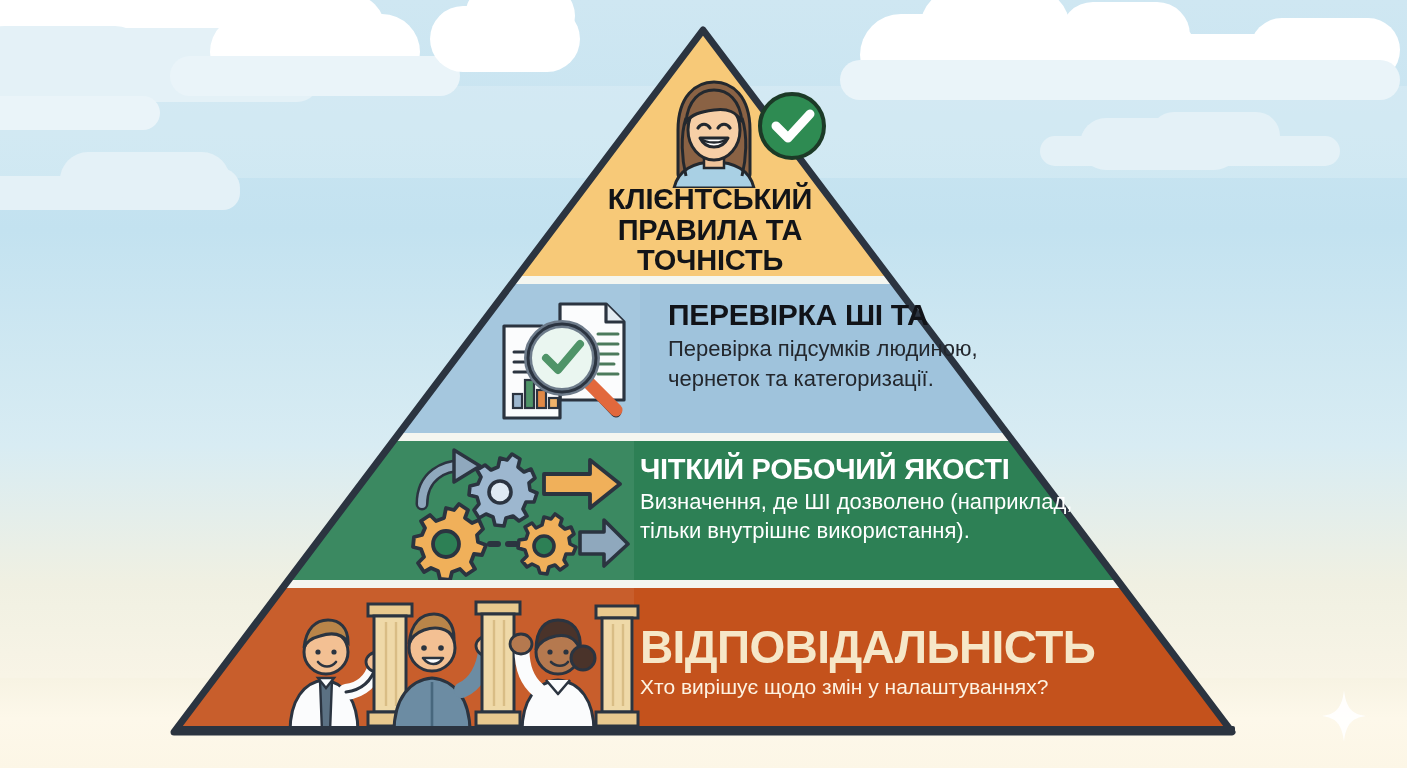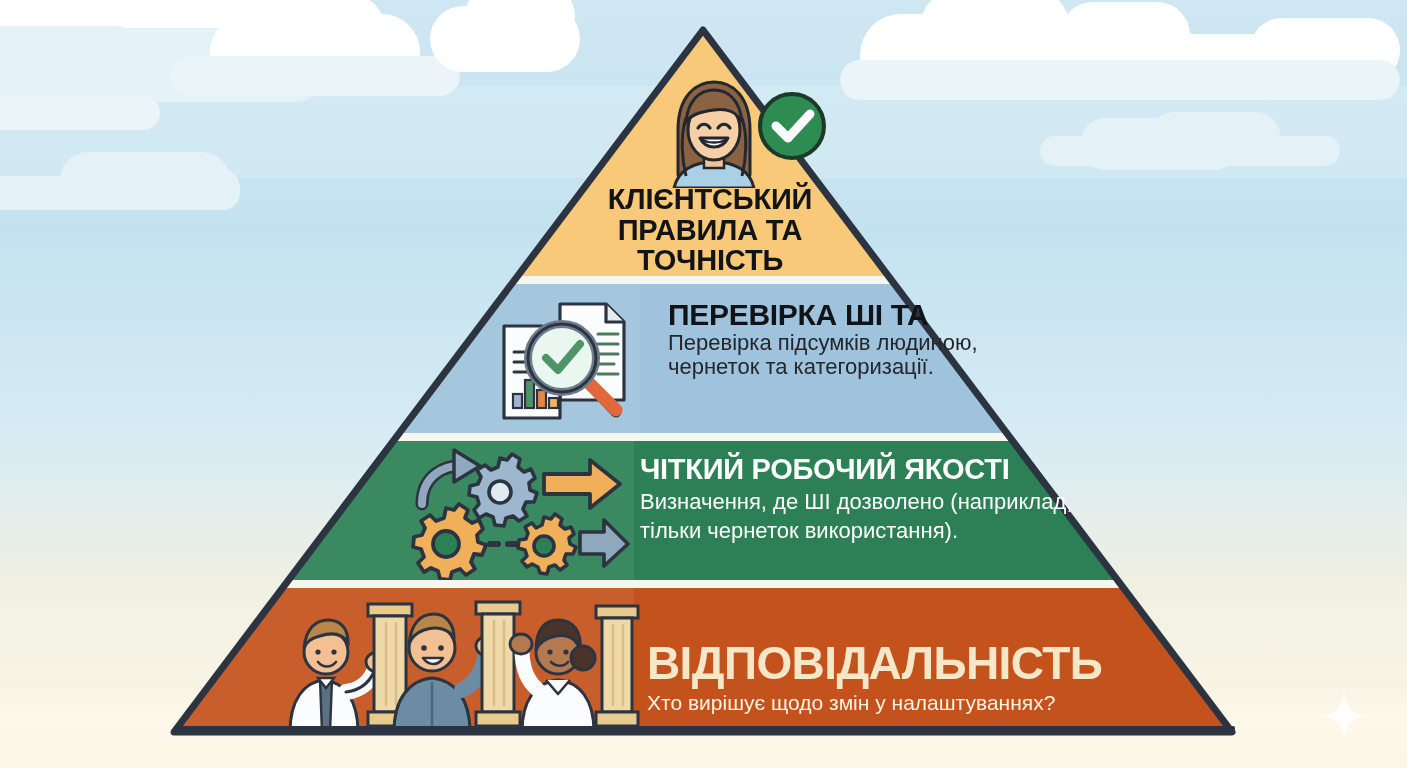--- a/index.html
+++ b/index.html
@@ -73,30 +73,30 @@
   #t1-text {
     position:absolute; top:184px; left:560px; width:300px;
     text-align:center; color:#121418;
     font-size:29px; font-weight:bold; line-height:1.06;
     letter-spacing:-0.2px;
   }
   #t2-text {
     position:absolute; top:300px; left:668px; width:470px; color:#121418;
   }
   #t2-text .t-title { font-size:30px; color:#111318; }
-  #t2-text .t-sub { font-size:22px; color:#23272d; }
+  #t2-text .t-sub { font-size:22px; margin-top:6px; color:#23272d; }
 
   #t3-text {
     position:absolute; top:455px; left:640px; width:500px; color:#ffffff;
   }
   #t3-text .t-title { font-size:29px; }
   #t3-text .t-sub { font-size:22px; margin-top:5px; }
 
   #t4-text {
-    position:absolute; top:640px; left:640px; width:520px;margin-left:7px;
+    position:absolute; top:624px; left:640px; width:520px;
   }
   #t4-text .t-title { font-size:46px; color:#f6e7c8; letter-spacing:-0.6px; }
   #t4-text .t-sub { font-size:21px; margin-top:4px; color:#fdf3e2; }
 
   
   .icon-box { position:absolute; }
   #icon-avatar { left:644px; top:78px;  width:186px; height:110px; }
   #icon-docs   { left:484px; top:296px; width:160px; height:134px; }
   #icon-gears  { left:404px; top:446px; width:226px; height:134px; }
   #icon-people { left:276px; top:596px; width:364px; height:136px; }
@@ -353,21 +353,21 @@
 
   <div id="t2-text">
     <div class="t-title">ПЕРЕВІРКА ШІ ТА</div>
     <div class="t-sub">Перевірка підсумків людиною,</div>
     <div class="t-sub">чернеток та категоризації.</div>
   </div>
 
   <div id="t3-text">
     <div class="t-title">ЧІТКИЙ РОБОЧИЙ ЯКОСТІ</div>
     <div class="t-sub">Визначення, де ШІ дозволено (наприклад,</div>
-    <div class="t-sub">тільки чернеток використання).</div>
+    <div class="t-sub">тільки внутрішнє використання).</div>
   </div>
 
   <div id="t4-text">
     <div class="t-title">ВІДПОВІДАЛЬНІСТЬ</div>
     <div class="t-sub">Хто вирішує щодо змін у налаштуваннях?</div>
   </div>
 
   <div id="baseline"></div>
 
   <svg id="sparkle" viewBox="0 0 44 52">

